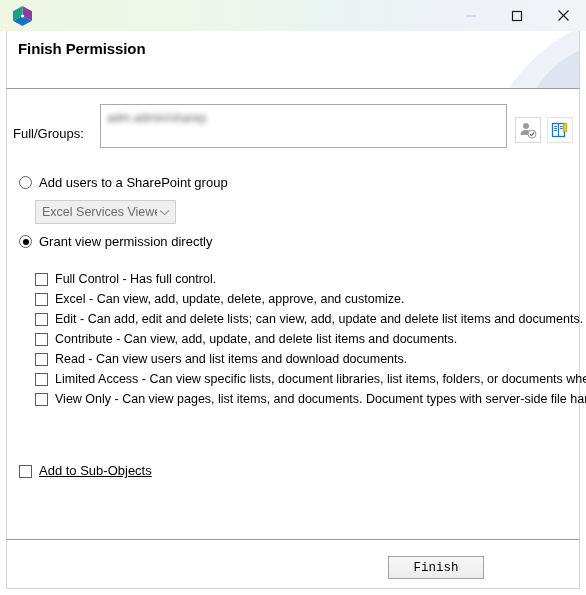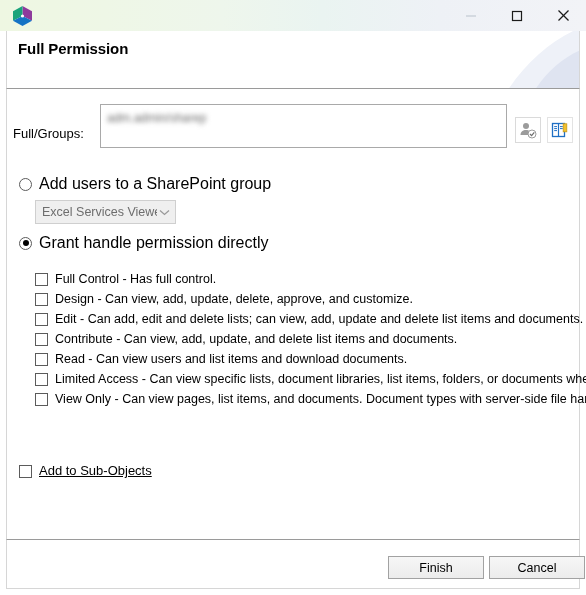--- a/index.html
+++ b/index.html
@@ -192,21 +192,21 @@
     position: absolute;
     left: 2.5px;
     top: 2.5px;
     width: 6px;
     height: 6px;
     border-radius: 50%;
     background: #000000;
   }
   .radio-label {
     margin-left: 7px;
-    font-size: 16px;
+    font-size: 13px;
     white-space: nowrap;
   }
 
   
   .dropdown {
     position: absolute;
     left: 35px;
     top: 200px;
     width: 141px;
     height: 24px;
@@ -279,21 +279,21 @@
 
   
   .btn {
     position: absolute;
     top: 556px;
     width: 96px;
     height: 23px;
     background: linear-gradient(to bottom, #f6f6f6 0%, #ececec 100%);
     border: 1px solid #a2a2a2;
     box-sizing: border-box;
-    font-family: Liberation Sans, sans-serif;
+    font-family: Liberation Mono, monospace;
     font-size: 12.5px;
     color: #000000;
     display: flex;
     align-items: center;
     justify-content: center;
     cursor: default;
   }
   .btn-finish { left: 388px; }
   .btn-cancel { left: 489px; }
 </style>
@@ -332,21 +332,21 @@
         </svg>
       </div>
     </div>
   </div>
 
   <div class="header">
     <svg class="header-swoosh" viewBox="0 0 130 80">
       <path d="M130,0 C95,10 60,42 40,80 L130,80 Z" fill="#eef1f8"></path>
       <path d="M130,22 C104,30 80,52 68,80 L130,80 Z" fill="#dfe4f1"></path>
     </svg>
-    <div class="header-title">Full Permission</div>
+    <div class="header-title">Finish Permission</div>
   </div>
 
   <div class="content"></div>
 
   <div class="users-label">Full/Groups:</div>
 
   <div class="users-box">
     <div class="users-value">adm.admin/sharep</div>
   </div>
 
@@ -381,31 +381,31 @@
     <span class="dropdown-text">Excel Services Viewers</span>
     <span class="dropdown-arrow">
       <svg width="11" height="7" viewBox="0 0 11 7">
         <polyline points="1,1.5 5.5,5.5 10,1.5" fill="none" stroke="#9a9a9a" stroke-width="1.3"></polyline>
       </svg>
     </span>
   </div>
 
   <div class="radio-row r2">
     <span class="radio checked"></span>
-    <span class="radio-label">Grant handle permission directly</span>
+    <span class="radio-label">Grant view permission directly</span>
   </div>
 
   <div class="perm-list">
     <div class="perm-row">
       <span class="cbox"></span>
       <span class="perm-text">Full Control - Has full control.</span>
     </div>
     <div class="perm-row">
       <span class="cbox"></span>
-      <span class="perm-text">Design - Can view, add, update, delete, approve, and customize.</span>
+      <span class="perm-text">Excel - Can view, add, update, delete, approve, and customize.</span>
     </div>
     <div class="perm-row">
       <span class="cbox"></span>
       <span class="perm-text">Edit - Can add, edit and delete lists; can view, add, update and delete list items and documents.</span>
     </div>
     <div class="perm-row">
       <span class="cbox"></span>
       <span class="perm-text">Contribute - Can view, add, update, and delete list items and documents.</span>
     </div>
     <div class="perm-row">
@@ -423,15 +423,14 @@
   </div>
 
   <div class="subobj-row">
     <span class="cbox"></span>
     <span class="subobj-text">Add to Sub-Objects</span>
   </div>
 
   <div class="footer"></div>
 
   <div class="btn btn-finish">Finish</div>
-  <div class="btn btn-cancel">Cancel</div>
 
 </div>
 
 </body></html>

